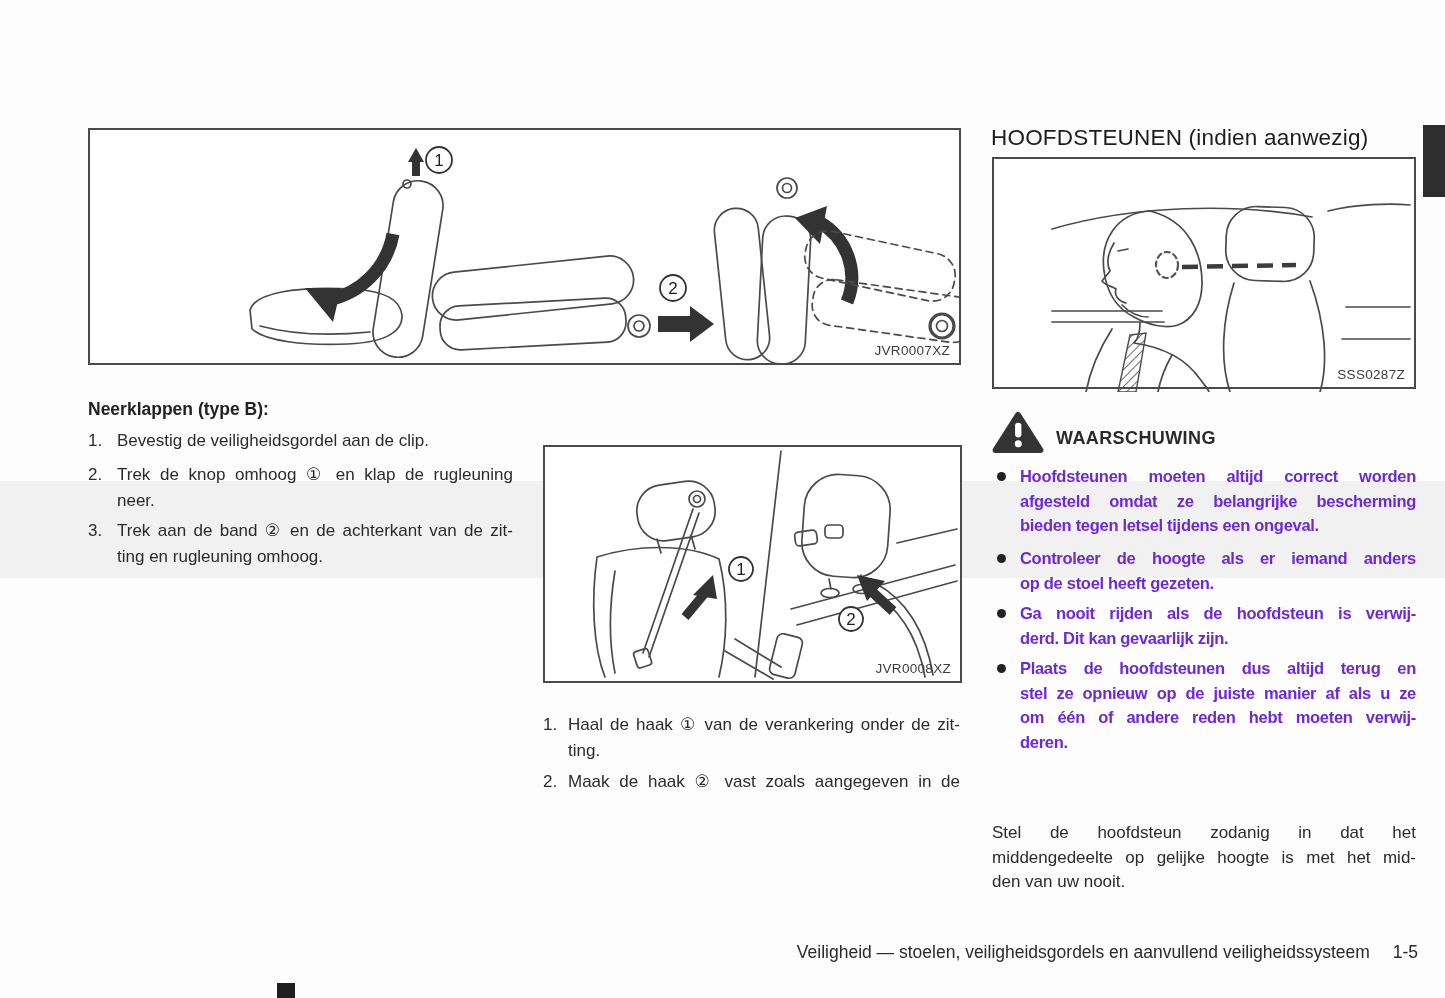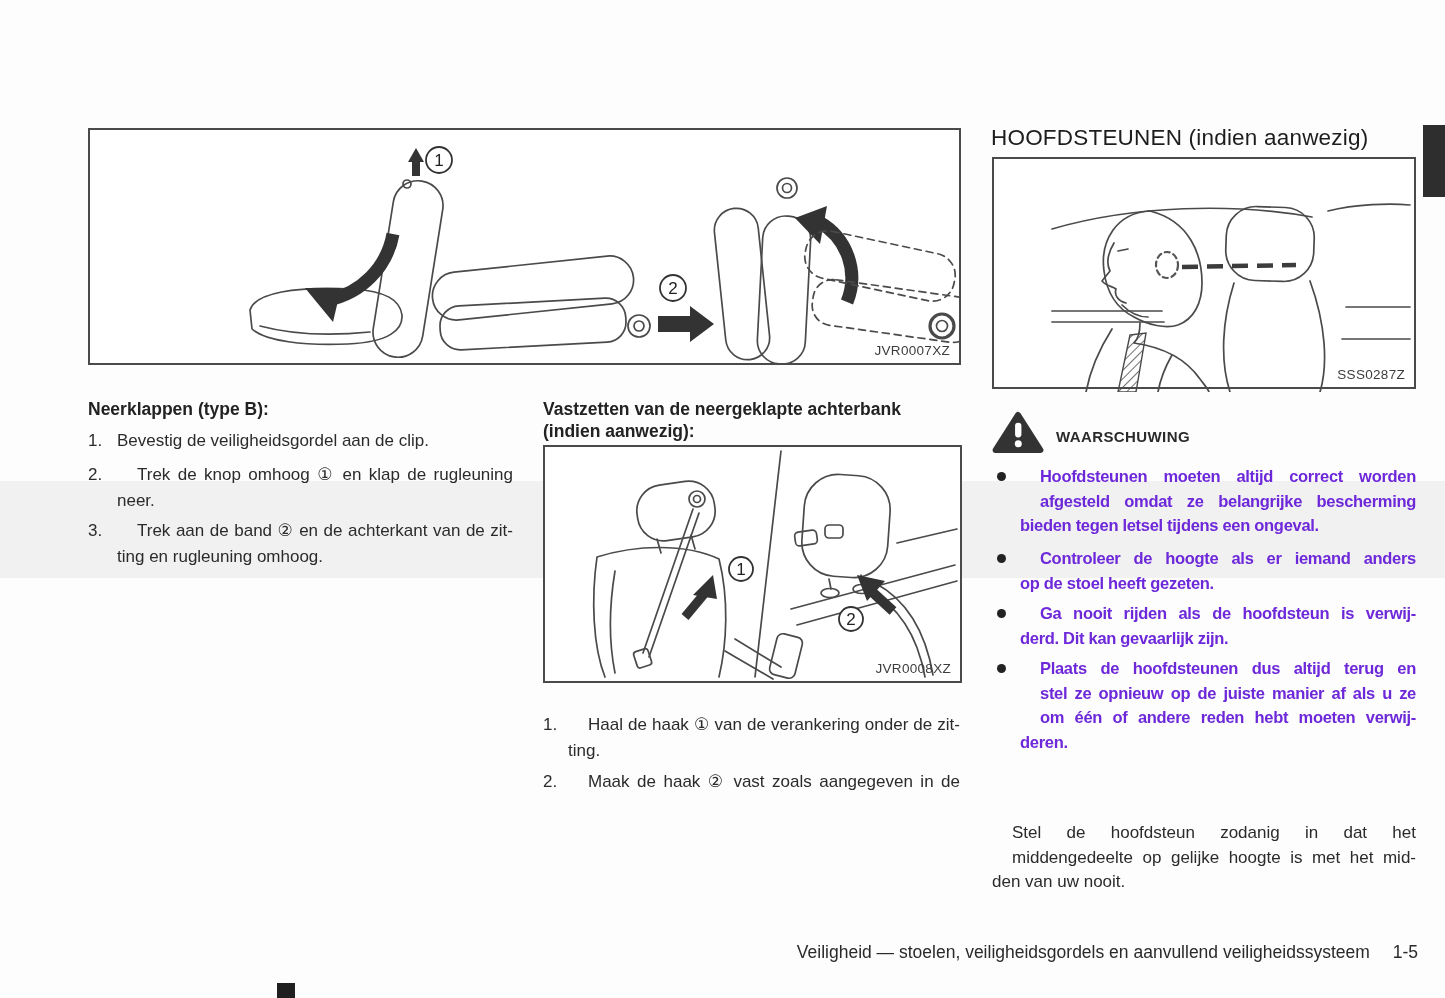--- a/index.html
+++ b/index.html
@@ -21,23 +21,23 @@
   .co-num{font-family:"Liberation Sans","DejaVu Sans",sans-serif; font-size:17px; fill:#222; text-anchor:middle;}
   .h-left{position:absolute; font-size:17.5px; font-weight:bold; color:#222; line-height:22px;}
   .h-right{position:absolute; left:991px; top:125px; font-size:22.5px; color:#1d1d1d; letter-spacing:.2px;}
   .li{position:absolute; left:88px; font-size:17px; line-height:26px; color:#2b2b2b;}
   .li .mk{display:inline-block; width:29px; vertical-align:top;}
   .li .bd{display:inline-block; vertical-align:top; width:396px;}
   .li-m{left:543px;}
   .li-m .mk{width:25px;}
   .li-m .bd{width:392px;}
   .ln{display:block;}
-  .jl{text-align:justify; text-align-last:justify;margin-left:20px;}
+  .jl{text-align:justify; text-align-last:justify;}
   .warn-icon{position:absolute; left:992px; top:411px; width:52px; height:43px;}
-  .warn-title{position:absolute; left:1056px; top:428px; font-size:15px; font-weight:bold; color:#2a2a2a; letter-spacing:.4px;}
+  .warn-title{position:absolute; left:1056px; top:428px; font-size:18px; font-weight:bold; color:#2a2a2a; letter-spacing:.4px;}
   .wb{position:absolute; left:992px; width:424px; padding-left:28px; box-sizing:border-box;
       font-size:16.5px; font-weight:bold; letter-spacing:-0.3px; line-height:24.5px; color:#6d28d9;}
   .dot{position:absolute; left:5px; top:8px; width:9px; height:9px; border-radius:50%; background:#222;}
   .para{position:absolute; left:992px; width:424px; font-size:17px; line-height:24.5px; color:#2b2b2b;}
   .footer{position:absolute; left:675px; top:942px; width:743px; text-align:right;
           font-size:17.5px; font-weight:normal; color:#2a2a2a;}
   .footer .fnum{margin-left:18px;}
   .tab{position:absolute; left:1423px; top:125px; width:22px; height:72px; background:#2e2e2e;}
   .sq{position:absolute; left:277px; top:983px; width:18px; height:15px; background:#1f1f1f;}
 </style>
@@ -129,24 +129,20 @@
   <div class="li" style="top:428px;">
     <span class="mk">1.</span><span class="bd"><span class="ln">Bevestig de veiligheidsgordel aan de clip.</span></span>
   </div>
   <div class="li" style="top:462px;">
     <span class="mk">2.</span><span class="bd"><span class="ln jl">Trek de knop omhoog ① en klap de rugleuning</span><span class="ln">neer.</span></span>
   </div>
   <div class="li" style="top:518px;">
     <span class="mk">3.</span><span class="bd"><span class="ln jl">Trek aan de band ② en de achterkant van de zit-</span><span class="ln">ting en rugleuning omhoog.</span></span>
   </div>
 
-  <div class="h-left" style="left:543px;top:398px;">
-    <span class="ln">Vastzetten van de neergeklapte achterbank</span>
-    <span class="ln">(indien aanwezig):</span>
-  </div>
 
   <div class="fig" style="left:543px;top:445px;width:419px;height:238px;">
     <svg width="415" height="234" viewBox="0 0 415 234">
       <path class="artline" d="M236,4 L210,230"></path>
 
       <rect class="artline" x="92" y="36" width="78" height="56" rx="26" transform="rotate(-8 131 64)"></rect>
       <path class="artline" d="M112,92 L116,106 M146,88 L150,102"></path>
       <path class="artline" d="M52,110 C46,152 48,200 60,230 M52,110 C90,98 140,96 174,112 M174,112 C184,152 182,196 174,230"></path>
       <path class="artline" d="M70,124 C64,160 64,196 70,226"></path>
       <circle class="artline" cx="152" cy="52" r="8"></circle>

